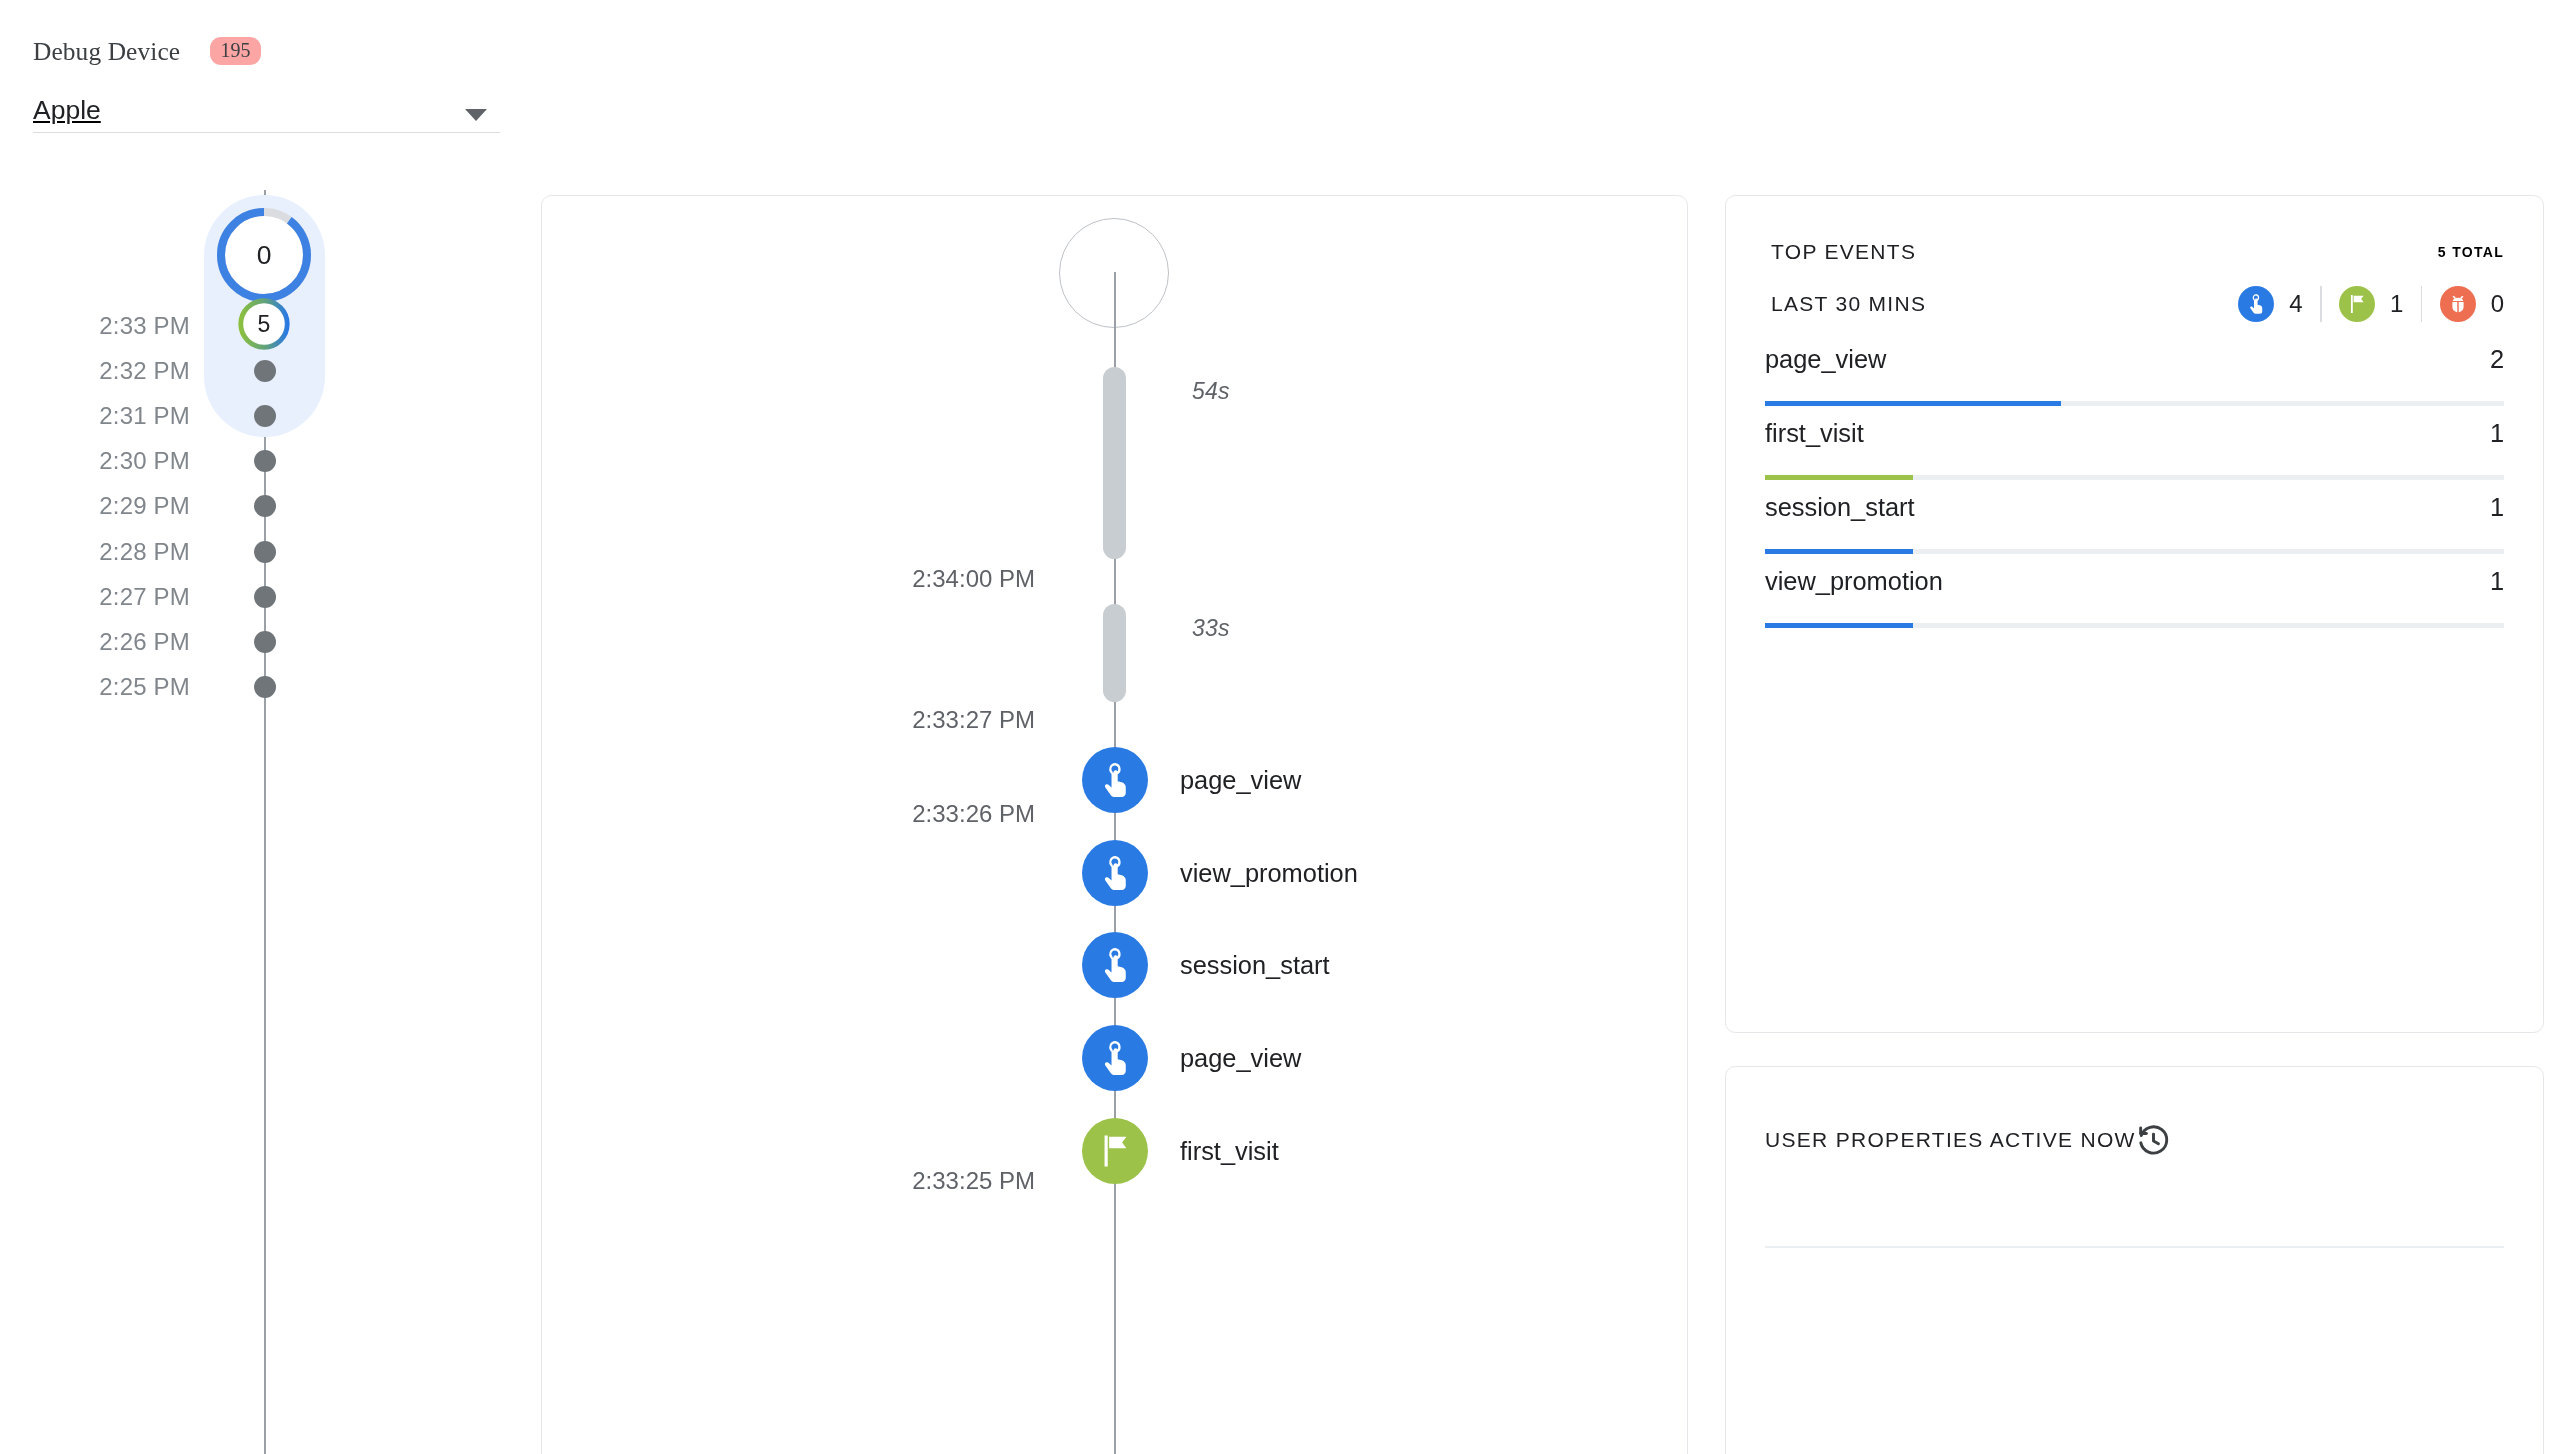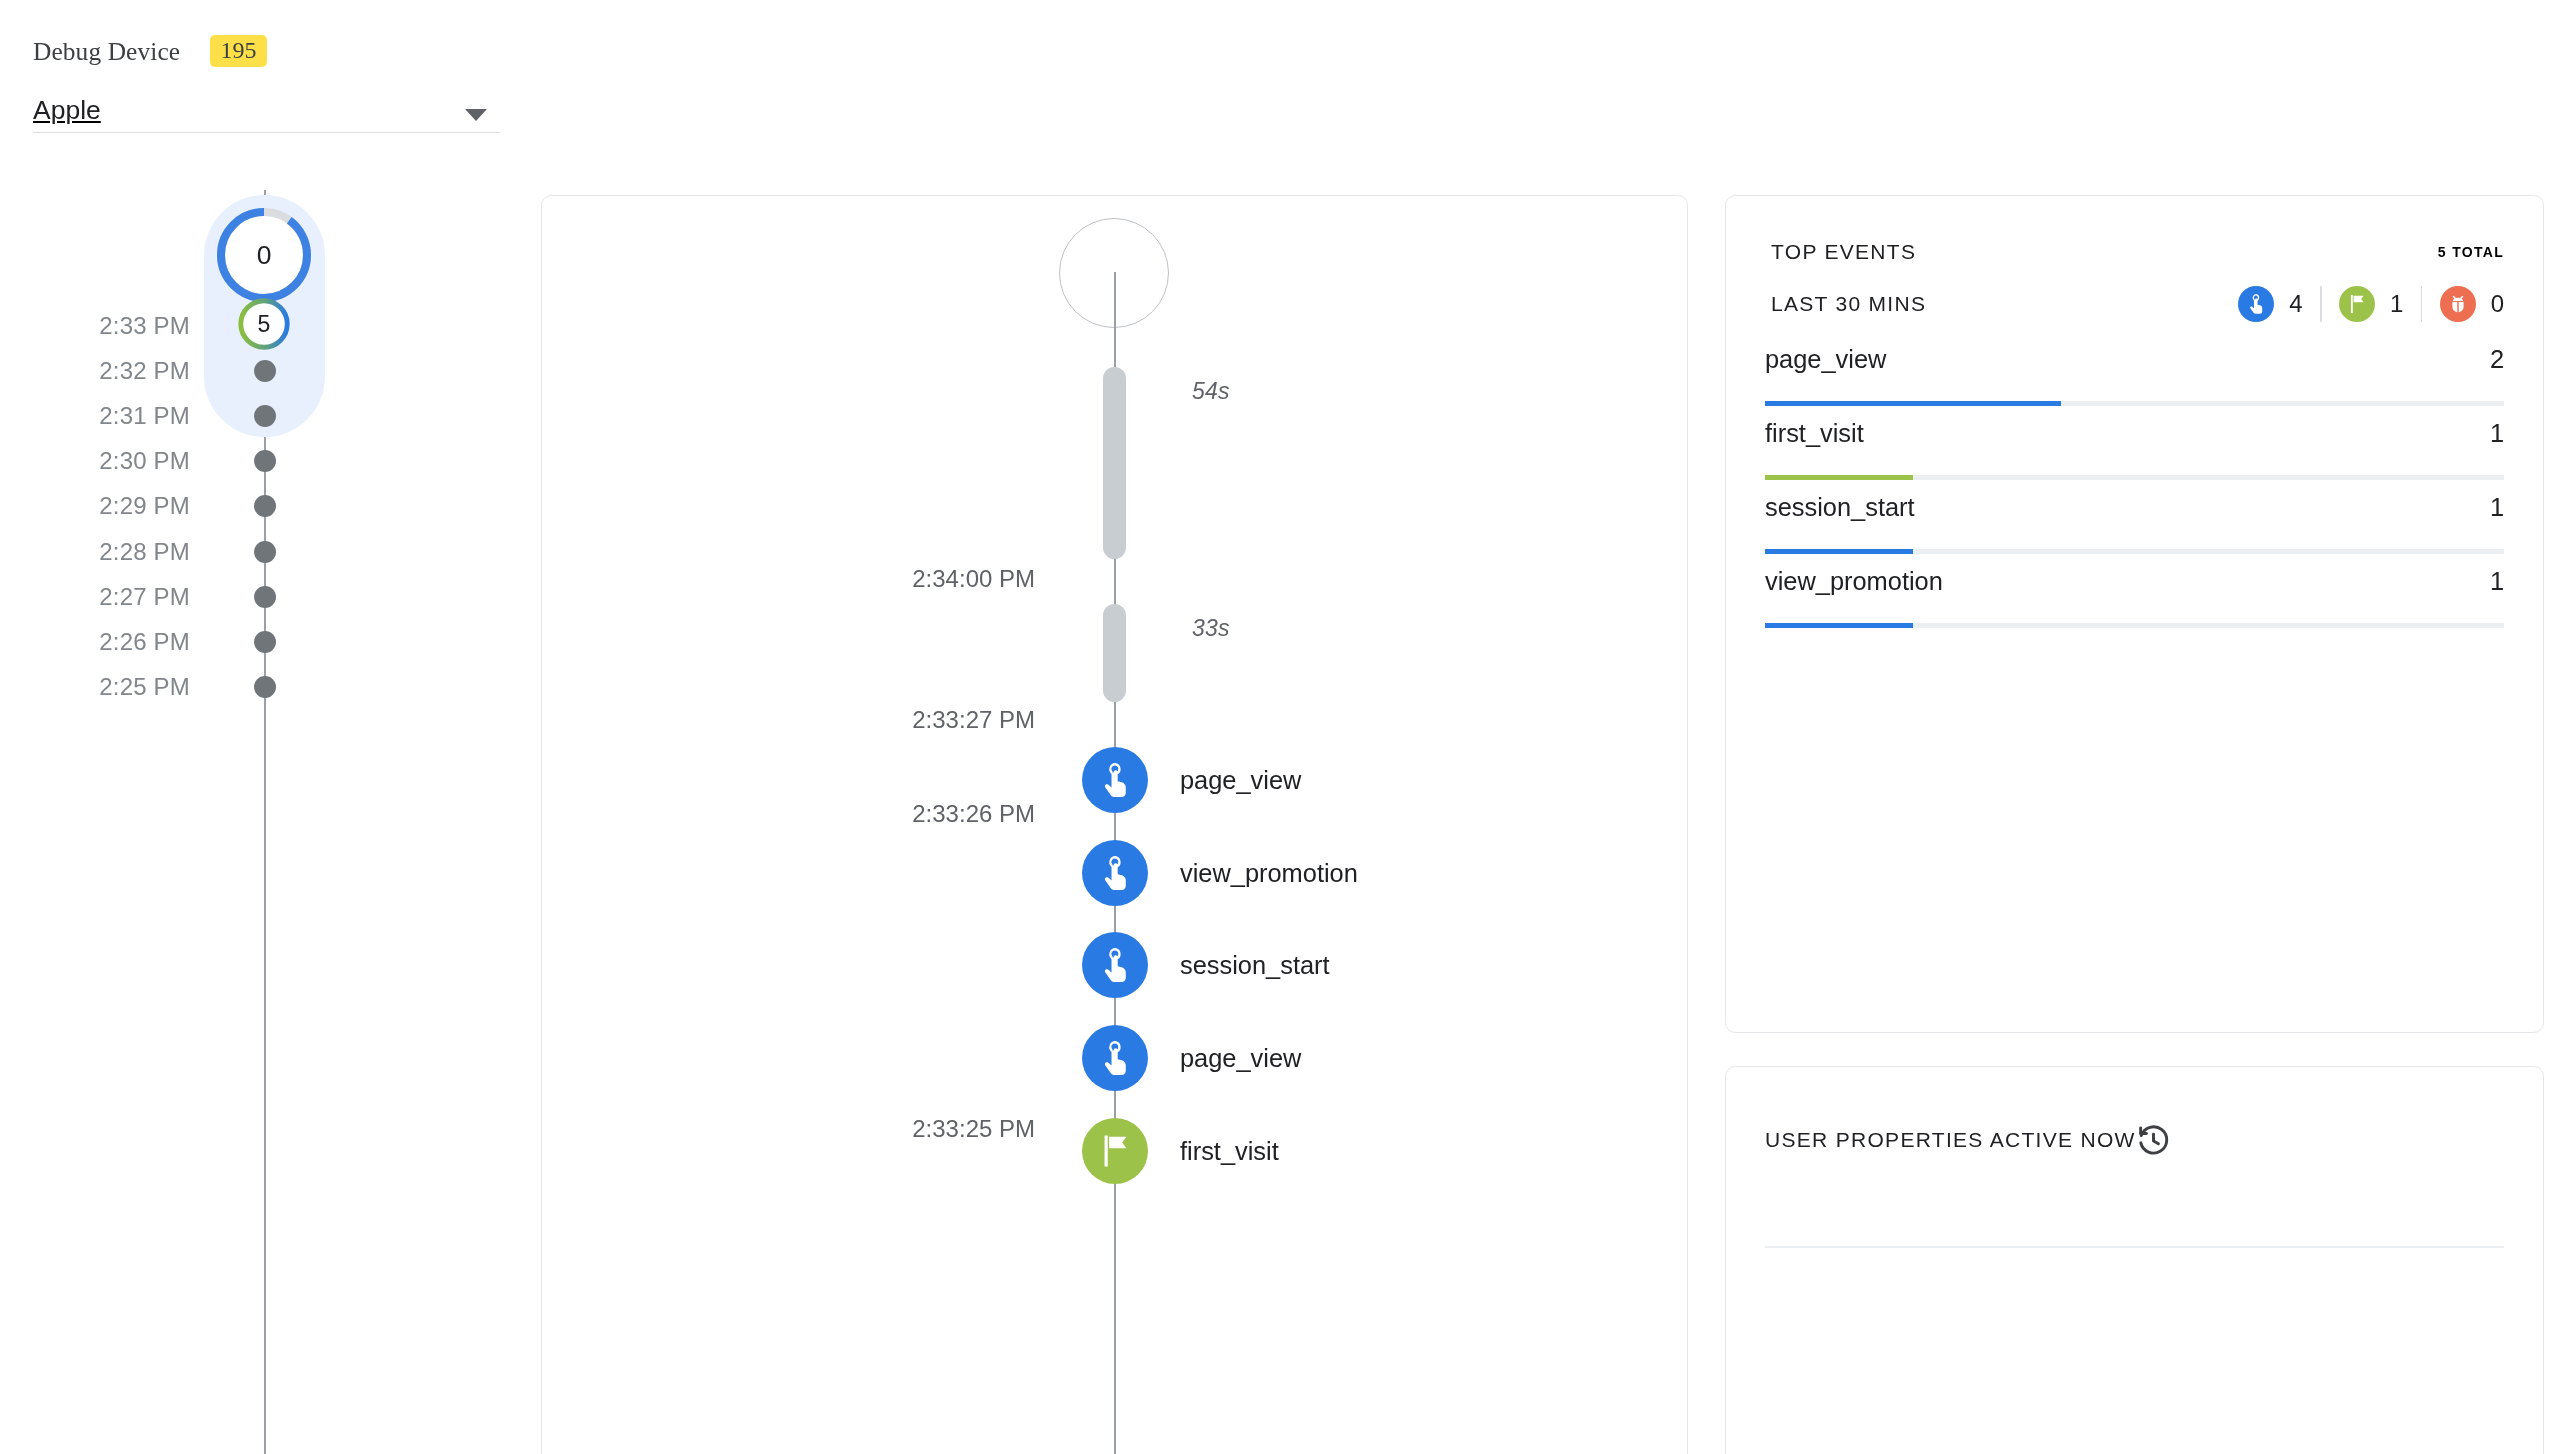--- a/index.html
+++ b/index.html
@@ -21,24 +21,24 @@
   }
   #device-selector-row {
     display: flex; align-items: center; gap: 30px;
     height: 32px;
   }
   .device-label {
     font-size: 25.4px; color: #3c4043; letter-spacing: 0.1px;
     font-family: "Liberation Serif", serif;
   }
   .device-count-chip {
-    background: #fde047; color: #3c4043;
-    border-radius: 5px;
+    background: #fca5a5; color: #3c4043;
+    border-radius: 11px;
     padding: 2.9px 10.4px 4.6px 10.4px;
-    font-size: 24px; line-height: 1;
+    font-size: 20px; line-height: 1;
     font-family: "Liberation Serif", serif;
   }
   #device-select-control {
     margin-top: 22px;
     height: 44px;
     border-bottom: 1.7px solid #dadce0;
     display: flex; align-items: center; justify-content: space-between;
     padding-right: 12.7px;
     text-decoration: underline;
   }
@@ -358,21 +358,21 @@
 <div id="stream-gaps">
     <div class="gap-capsule" style="top: 367px; height: 192px;"></div>
     <div class="gap-duration" style="top: 391px;">54s</div>
     <div class="gap-capsule" style="top: 604px; height: 98px;"></div>
     <div class="gap-duration" style="top: 628px;">33s</div>
   </div>
 <div id="stream-timestamps">
     <div class="stream-timestamp" style="top: 579px;">2:34:00 PM</div>
     <div class="stream-timestamp" style="top: 720px;">2:33:27 PM</div>
     <div class="stream-timestamp" style="top: 814px;">2:33:26 PM</div>
-    <div class="stream-timestamp" style="top: 1129px;">2:33:25 PM</div>
+    <div class="stream-timestamp" style="top: 1181px;">2:33:25 PM</div>
   </div>
 <div id="stream-events">
     <div class="stream-event" style="top: 780px;">
       <span class="stream-event-icon" style="background: rgb(42, 122, 228);">
         <svg viewBox="0 0 24 24" fill="#ffffff">
           <path d="M9.2 2.9a3.1 3.1 0 1 1 4.3 2.9v2.0a3.9 3.9 0 1 0-2.4 0V5.8A3.1 3.1 0 0 1 9.2 2.9z" opacity="0"></path>
           <path d="M12.3 1.2a3.9 3.9 0 0 0-1.9 7.3V6.6a2.2 2.2 0 1 1 3.7-1.6 2.2 2.2 0 0 1-1.1 1.9v1.8a3.9 3.9 0 0 0-0.7-7.5z"></path>
           <path d="M11.1 7.2c0-.7.6-1.3 1.3-1.3s1.3.6 1.3 1.3v5.6l2.6.6c1.5.4 2.5 1.7 2.5 3.2v3.6c0 1.4-1.1 2.5-2.5 2.5h-4.7c-.9 0-1.7-.4-2.2-1.1l-3.5-4.9c-.4-.6-.3-1.4.3-1.8.5-.4 1.2-.4 1.7.1l1.9 1.8V7.2z"></path>
         </svg>
       </span>

